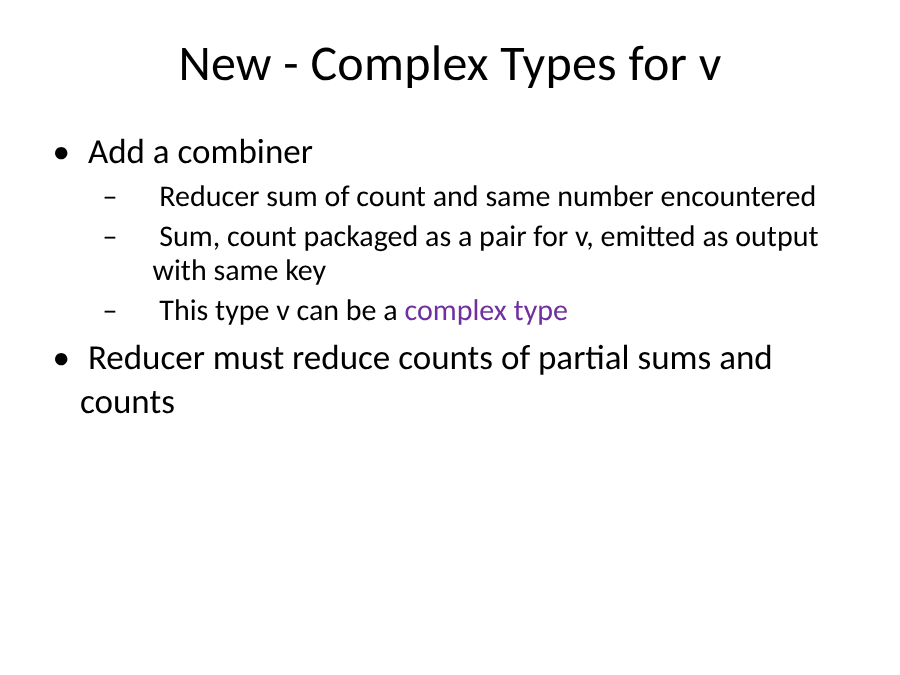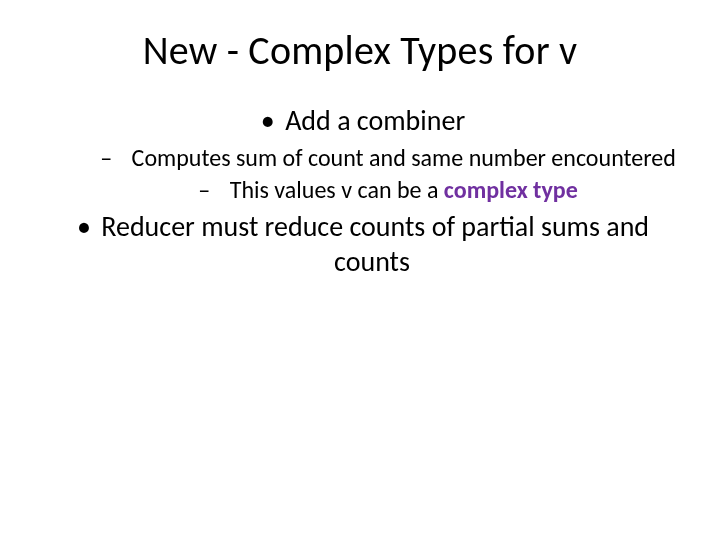--- a/index.html
+++ b/index.html
@@ -26,21 +26,20 @@
     letter-spacing: 0.2px;
   }
   ul.lvl1 {
     list-style: none;
     padding-left: 24px;
     margin: 0;
     font-size: 28px;
   }
   ul.lvl1 > li {
     margin-bottom: 6px;
-    text-align: center;
   }
   ul.lvl1 > li::before {
     content: "•";
     display: inline-block;
     width: 22px;
     margin-left: -22px;
     color: #000;
   }
   ul.lvl2 {
     list-style: none;
@@ -66,38 +65,41 @@
     margin: 4px 0 6px 0;
     font-size: 20px;
   }
   ul.lvl3 > li::before {
     content: "•";
     display: inline-block;
     width: 18px;
     margin-left: -18px;
   }
   .b { font-weight: 400; }
-  .accent { color: #7030a0; font-weight: 700; }
+  .accent { color: #7030a0; font-weight: 400; }
 </style>
 </head>
 <body>
 
 <div class="slide">
 
   <div class="title">New - Complex Types for v</div>
 
   <ul class="lvl1">
     <li>
       <span>Add a combiner</span>
       <ul class="lvl2">
         <li>
-          <span>Computes </span><span class="b">sum</span><span> of count and </span><span class="b">same</span><span> number encountered</span>
+          <span>Reducer </span><span class="b">sum</span><span> of count and </span><span class="b">same</span><span> number encountered</span>
         </li>
         <li>
-          <span>This values v can be a </span><span class="accent">complex type</span>
+          <span class="b">Sum, count</span><span> packaged as a pair for v, emitted as output with same key</span>
+        </li>
+        <li>
+          <span>This type v can be a </span><span class="accent">complex type</span>
         </li>
       </ul>
     </li>
     <li>
       <span>Reducer must reduce counts of partial sums and counts</span>
     </li>
   </ul>
 
 </div>
 

